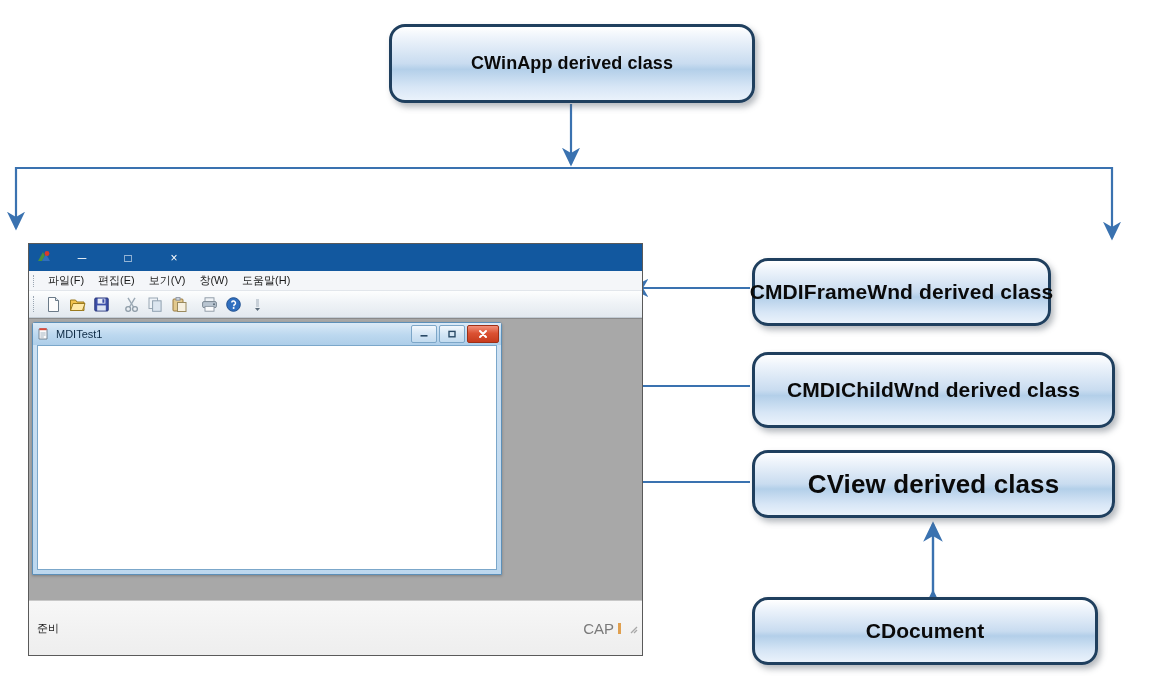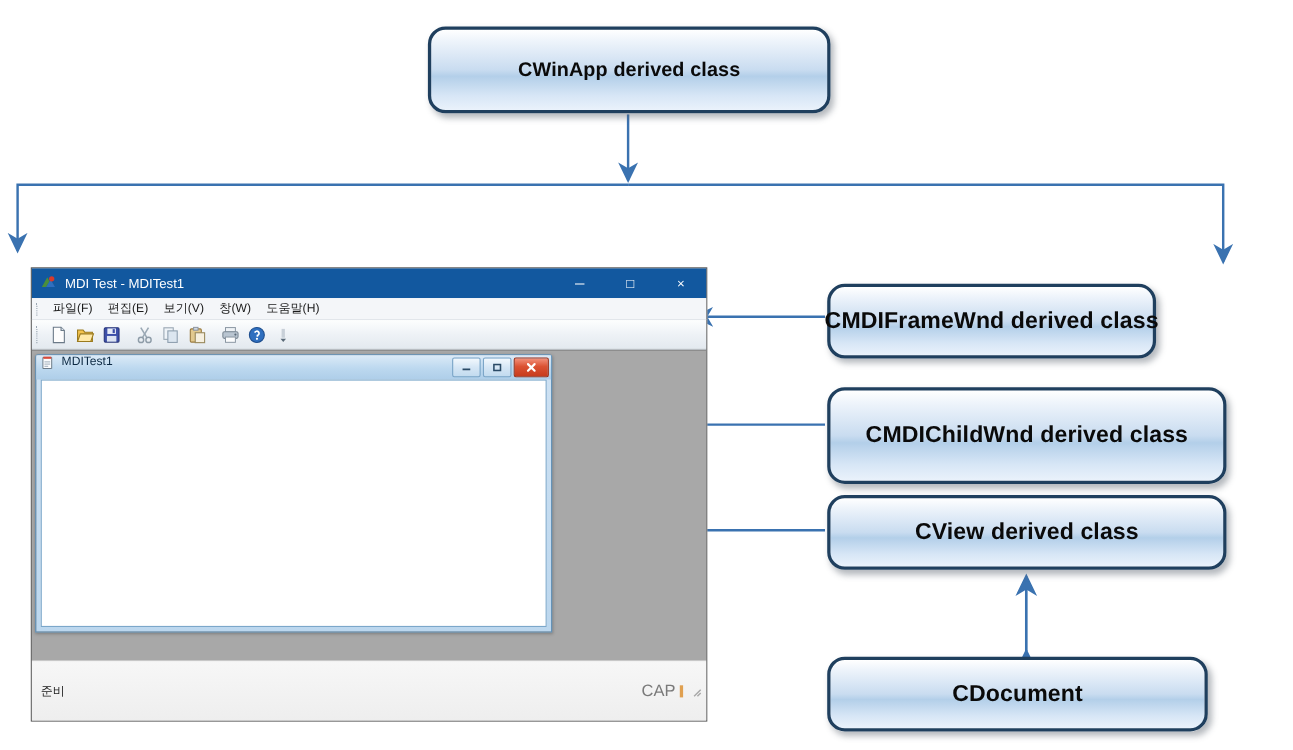--- a/index.html
+++ b/index.html
@@ -43,25 +43,25 @@
     letter-spacing: 0.1px;
     white-space: nowrap;
   }
 
   #box-cwinapp      { left: 389px; top: 24px;  width: 366px; height: 79px; }
   #box-cwinapp .label { font-size: 18px; }
 
   #box-cmdiframewnd { left: 752px; top: 258px; width: 299px; height: 68px; }
   #box-cmdiframewnd .label { font-size: 21px; }
 
-  #box-cmdichildwnd { left: 752px; top: 352px; width: 363px; height: 88px; }
+  #box-cmdichildwnd { left: 752px; top: 352px; width: 363px; height: 76px; }
   #box-cmdichildwnd .label { font-size: 21px; }
 
   #box-cview        { left: 752px; top: 450px; width: 363px; height: 68px; }
-  #box-cview .label { font-size: 21px; }
+  #box-cview .label { font-size: 26px; }
 
   #box-cdocument    { left: 752px; top: 597px; width: 346px; height: 68px; }
   #box-cdocument .label { font-size: 21px; }
 
   
   #connectors {
     position: absolute;
     left: 0; top: 0;
     width: 1175px;
     height: 682px;
@@ -188,20 +188,21 @@
     border: 1px solid #5c8fb8;
     border-radius: 3px 3px 0 0;
     box-sizing: border-box;
     display: flex;
     flex-direction: column;
     box-shadow: 0 1px 3px rgba(0,0,0,0.25);
   }
   #child-titlebar {
     height: 22px;
     display: flex;
+    align-items: center;
     flex: none;
     background: linear-gradient(to bottom, #dbeaf7 0%, #bcd8ef 55%, #aecee9 100%);
     padding: 0 2px 0 4px;
   }
   #child-icon {
     width: 14px; height: 14px;
     margin-right: 5px;
     position: relative;
     flex: none;
   }
@@ -306,21 +307,20 @@
   <div id="mfc-window">
 
     <div id="main-titlebar">
       <span id="main-app-icon">
         <svg width="16" height="16" viewBox="0 0 16 16">
           <path d="M2 11 L7 2 L9 6 L6 11 Z" fill="#4a8f3c"></path>
           <path d="M6 11 L10 4 L14 11 Z" fill="#2f6fbf"></path>
           <circle cx="11" cy="3.5" r="2.4" fill="#d93a2b"></circle>
         </svg>
       </span>
-      <span class="title-text">MDI Test - MDITest1</span>
       <span class="caption-btns">
         <span class="cap-btn">─</span>
         <span class="cap-btn">□</span>
         <span class="cap-btn">×</span>
       </span>
     </div>
 
     <div id="menubar">
       <span class="grip"></span>
       <span class="menu-item">파일(F)</span>

